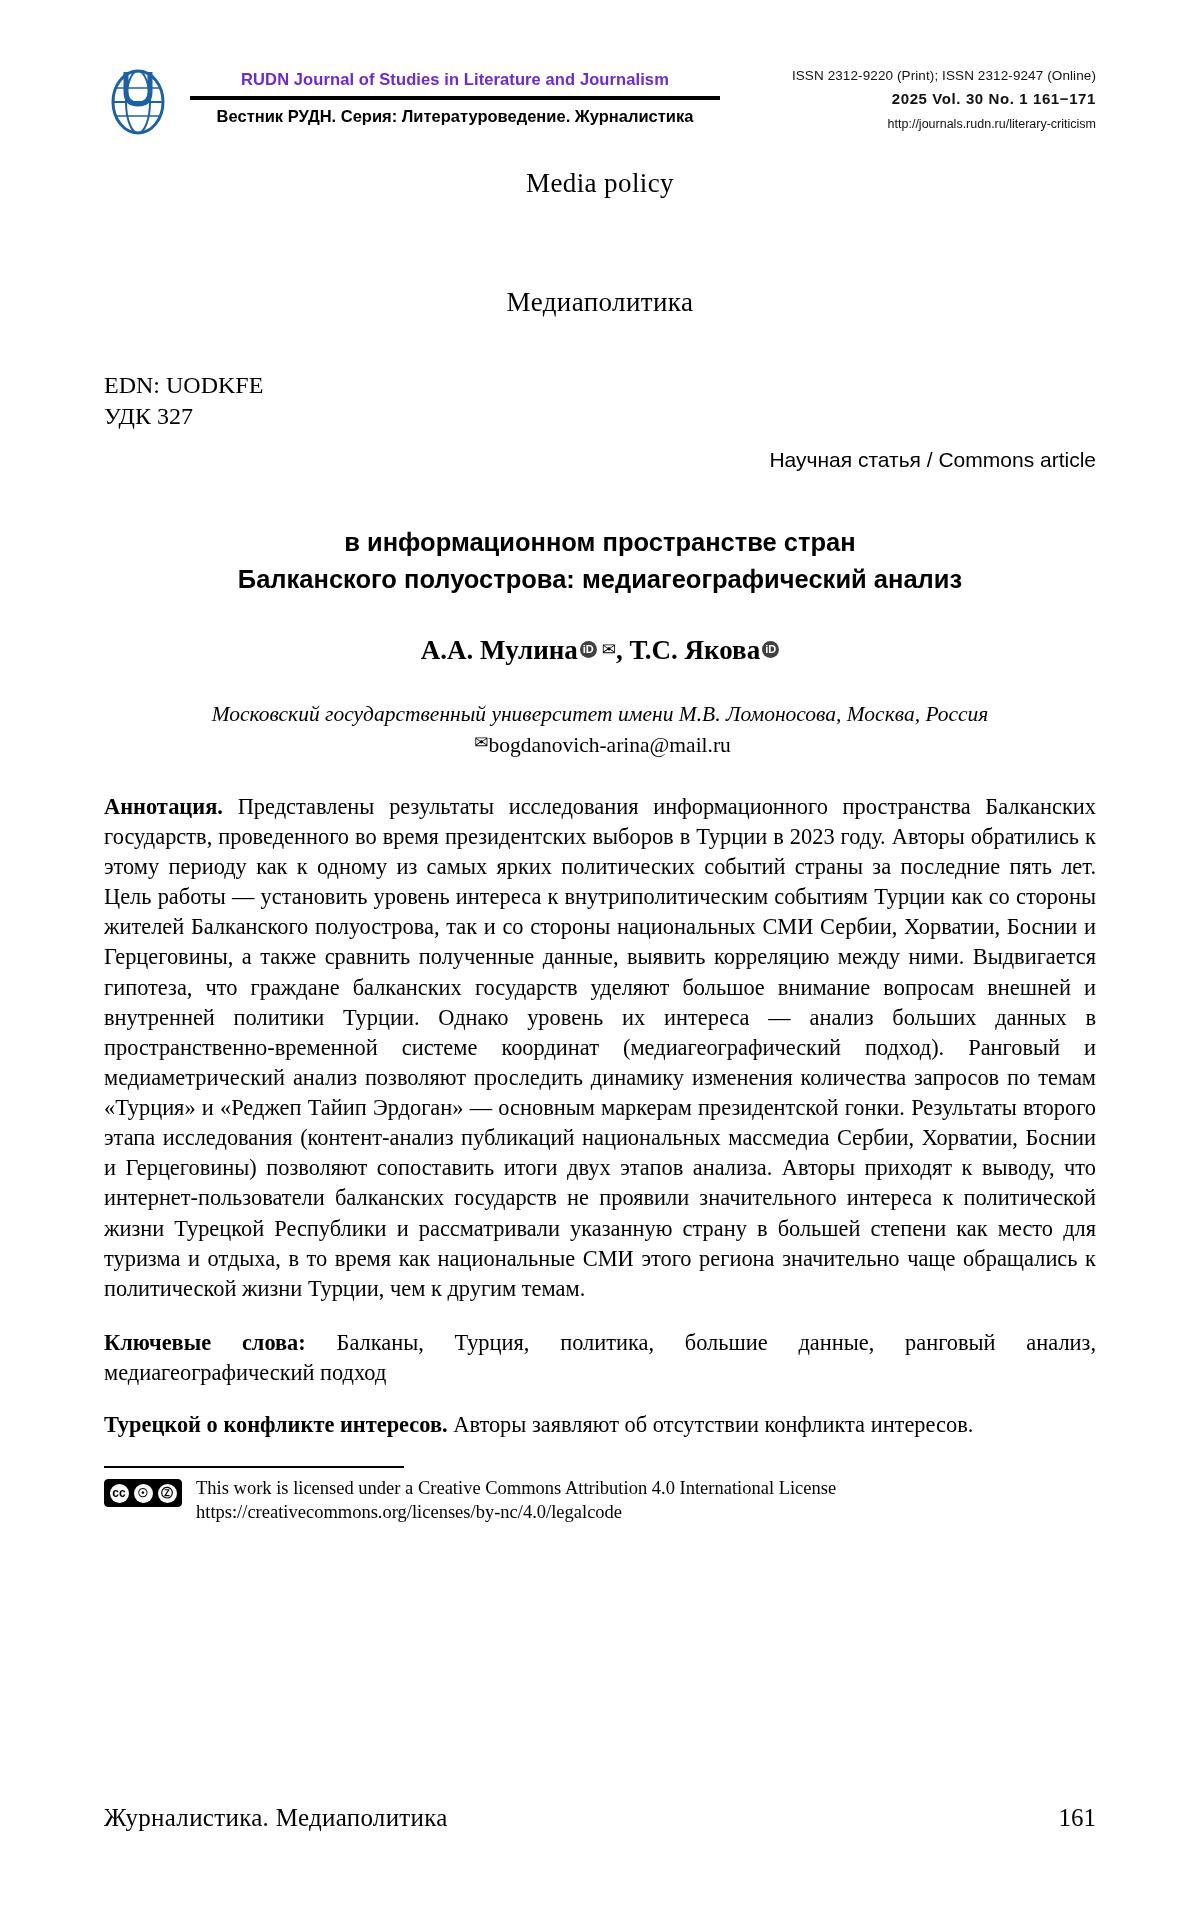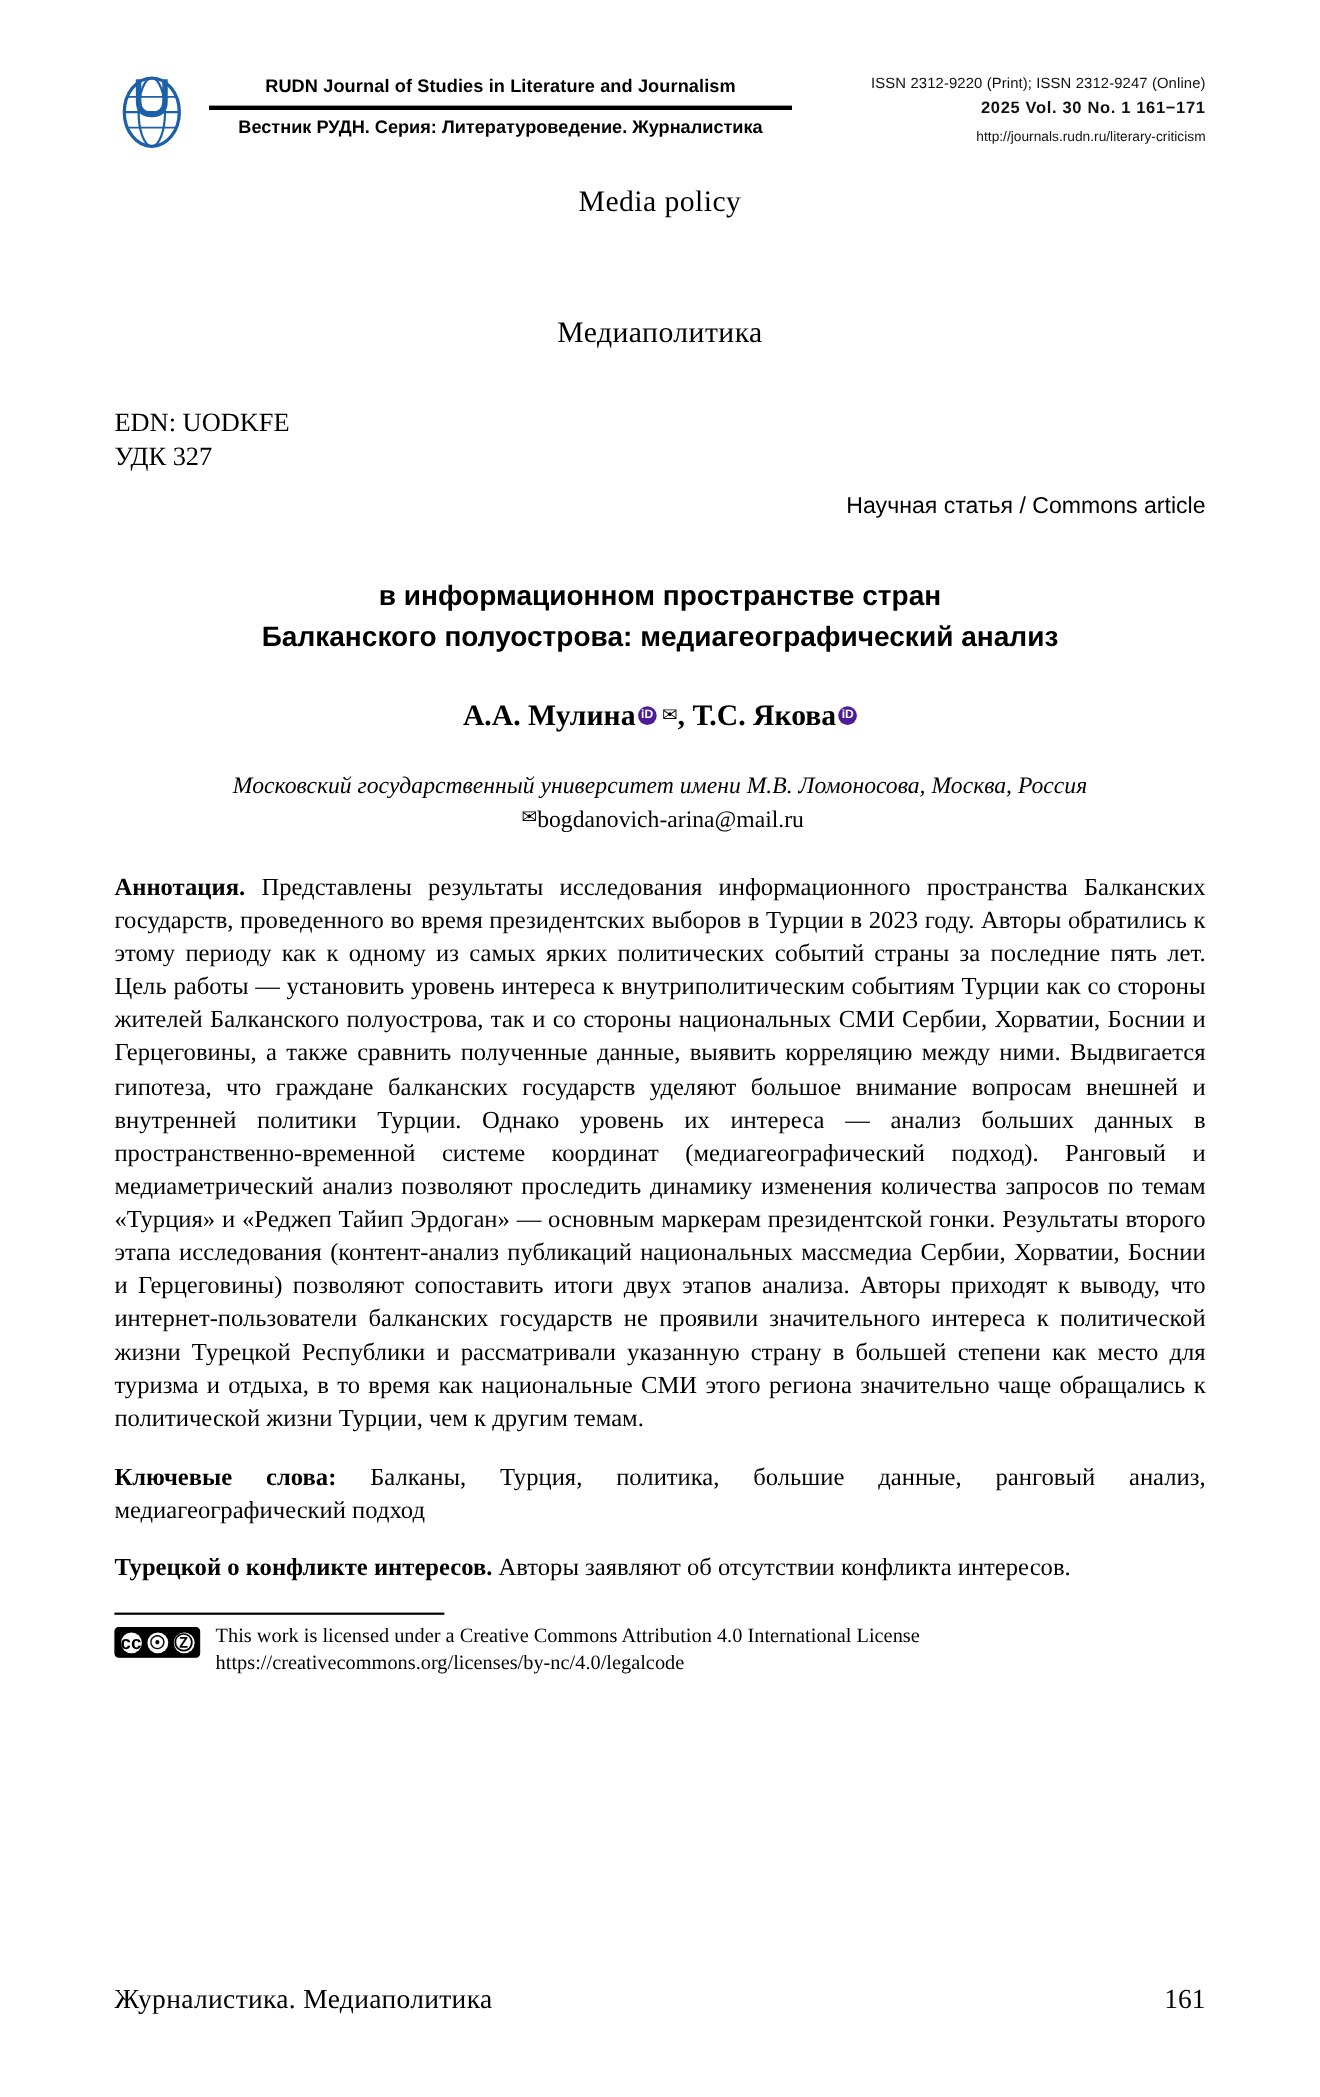--- a/index.html
+++ b/index.html
@@ -47,21 +47,21 @@
     left: 86px;
     top: 6px;
     width: 530px;
     text-align: center;
   }
   .mast-title-en {
     font-family: "Liberation Sans", sans-serif;
     font-weight: bold;
     font-size: 16.5px;
     letter-spacing: 0.1px;
-    color: #000000;
+    color: #6d28d9;
   }
   .mast-rule {
     height: 4px;
     background: #000;
     margin: 7px 0 7px 0;
     width: 100%;
   }
   .mast-title-ru {
     font-family: "Liberation Sans", sans-serif;
     font-weight: bold;
@@ -134,21 +134,21 @@
     text-align: center;
     font-family: "Liberation Serif", serif;
     font-weight: bold;
     font-size: 27px;
   }
   .orcid {
     display: inline-block;
     width: 17px;
     height: 17px;
     border-radius: 50%;
-    background: #4c1d95;
+    background: #404040;
     color: #fff;
     font-family: "Liberation Sans", sans-serif;
     font-size: 11px;
     font-weight: bold;
     line-height: 17px;
     text-align: center;
     vertical-align: 6px;
     margin-left: 2px;
   }
   .mailicon {
@@ -226,21 +226,21 @@
     padding: 0 2px;
     box-sizing: border-box;
   }
   .cc-circle {
     width: 19px;
     height: 19px;
     border-radius: 50%;
     background: #fff;
     color: #000;
     font-family: "Liberation Sans", sans-serif;
-    font-size: 17px;
+    font-size: 12px;
     font-weight: bold;
     line-height: 19px;
     text-align: center;
   }
   .cc-text {
     margin-left: 14px;
     font-size: 18.5px;
     line-height: 1.28;
   }
 

